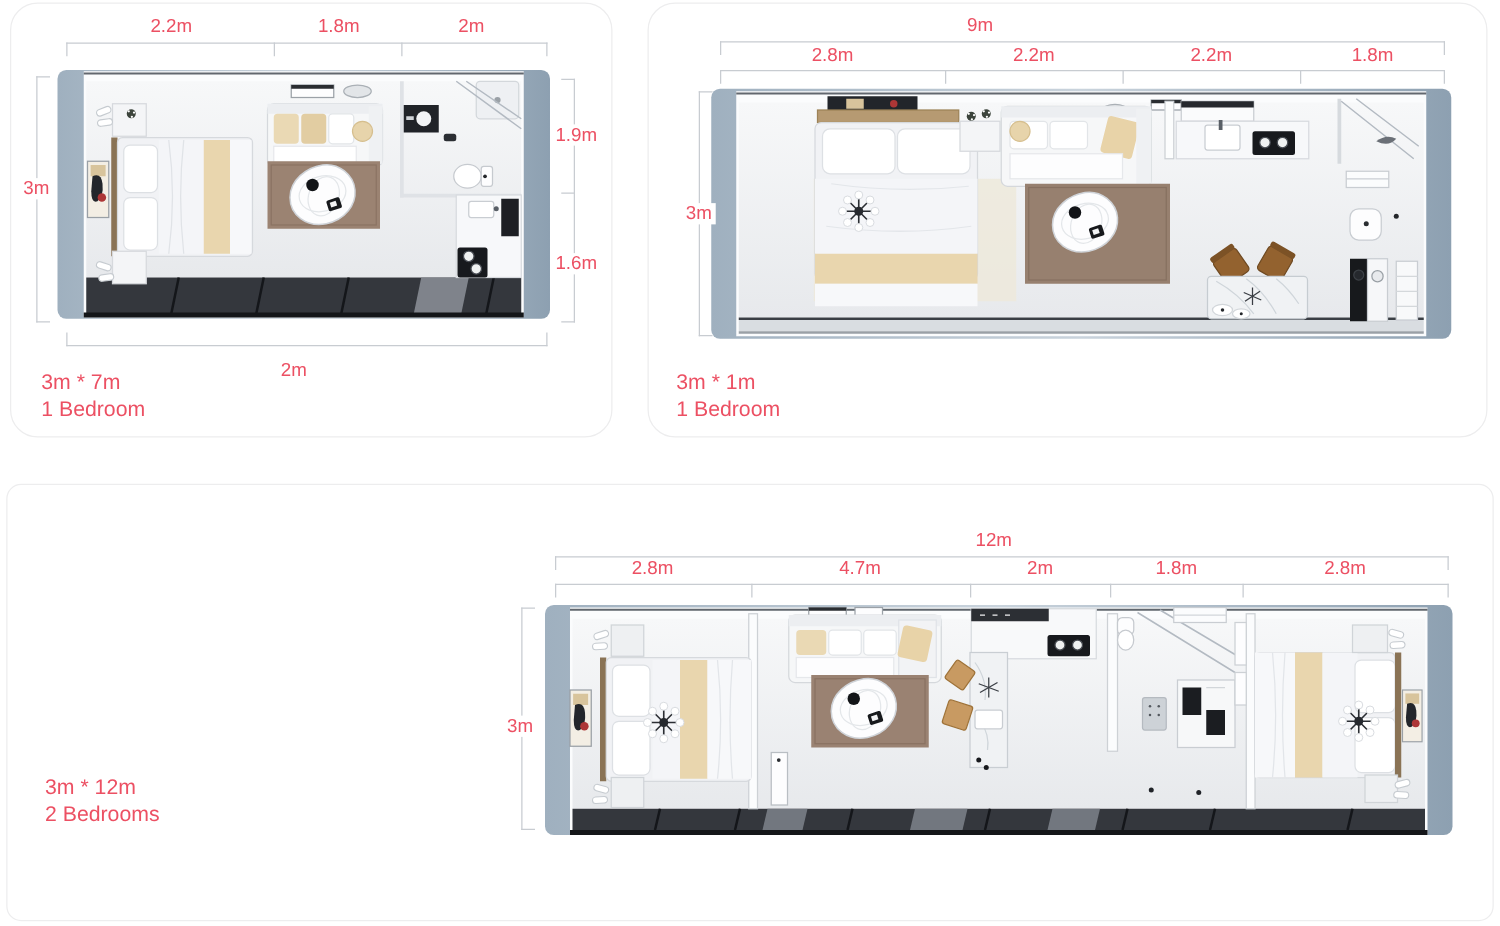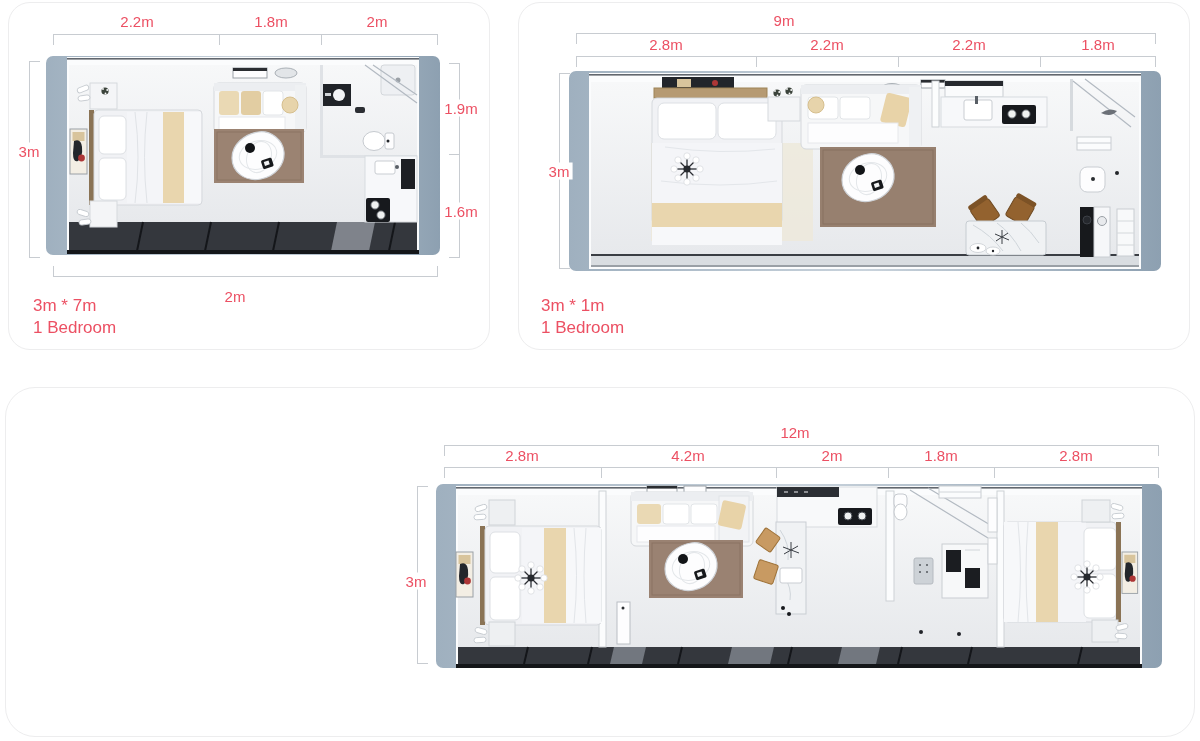--- a/index.html
+++ b/index.html
@@ -7,21 +7,21 @@
     width:1200px;height:741px;position:relative;overflow:hidden;
     background:#ffffff;
     font-family:"Liberation Sans", sans-serif;
     --accent:#ec5063;
     --dimline:#c8ccd1;
   }
   .card{
     position:absolute;background:#ffffff;border:1.5px solid #ededee;
     border-radius:22px;box-sizing:border-box;
   }
-  .card.big{border-radius:30px;}
+  .card.big{border-radius:12px;}
   .dim-label{
     position:absolute;transform:translate(-50%,-50%);
     color:var(--accent);font-size:15px;line-height:17px;
     background:#ffffff;padding:0 3px;white-space:nowrap;z-index:4;
   }
   .dim-line{position:absolute;background:var(--dimline);z-index:2;}
   .tv{position:absolute;width:1px;height:11px;background:var(--dimline);z-index:2;}
   .th{position:absolute;width:11px;height:1px;background:var(--dimline);z-index:2;}
   .caption{position:absolute;color:var(--accent);font-size:17px;line-height:22px;z-index:4;}
   svg.plan{position:absolute;z-index:1;}
@@ -536,30 +536,34 @@
       <use href="#pill" transform="translate(689,156) rotate(4)"></use>
     </g>
   </svg>
 
   <span class="dim-label" style="left:789px;top:44px;">12m</span>
   <div class="dim-line" style="left:438px;top:57px;width:715px;height:1px;"></div>
   <div class="tv" style="left:438px;top:57px;"></div>
   <div class="tv" style="left:1152px;top:57px;"></div>
 
   <span class="dim-label" style="left:516px;top:67px;">2.8m</span>
-  <span class="dim-label" style="left:682px;top:67px;">4.2m</span>
+  <span class="dim-label" style="left:682px;top:67px;">4.7m</span>
   <span class="dim-label" style="left:826px;top:67px;">2m</span>
   <span class="dim-label" style="left:935px;top:67px;">1.8m</span>
   <span class="dim-label" style="left:1070px;top:67px;">2.8m</span>
   <div class="dim-line" style="left:438px;top:79px;width:715px;height:1px;"></div>
   <div class="tv" style="left:438px;top:79px;"></div>
   <div class="tv" style="left:595px;top:79px;"></div>
   <div class="tv" style="left:770px;top:79px;"></div>
   <div class="tv" style="left:882px;top:79px;"></div>
   <div class="tv" style="left:988px;top:79px;"></div>
   <div class="tv" style="left:1152px;top:79px;"></div>
 
   <div class="dim-line" style="left:411px;top:98px;width:1px;height:178px;"></div>
   <div class="th" style="left:411px;top:98px;"></div>
   <div class="th" style="left:411px;top:275px;"></div>
   <span class="dim-label" style="left:410px;top:193px;">3m</span>
 
+  <div class="caption" style="left:30px;top:231px;">
+    <div>3m * 12m</div>
+    <div>2 Bedrooms</div>
+  </div>
 </div>
 
 </body></html>

